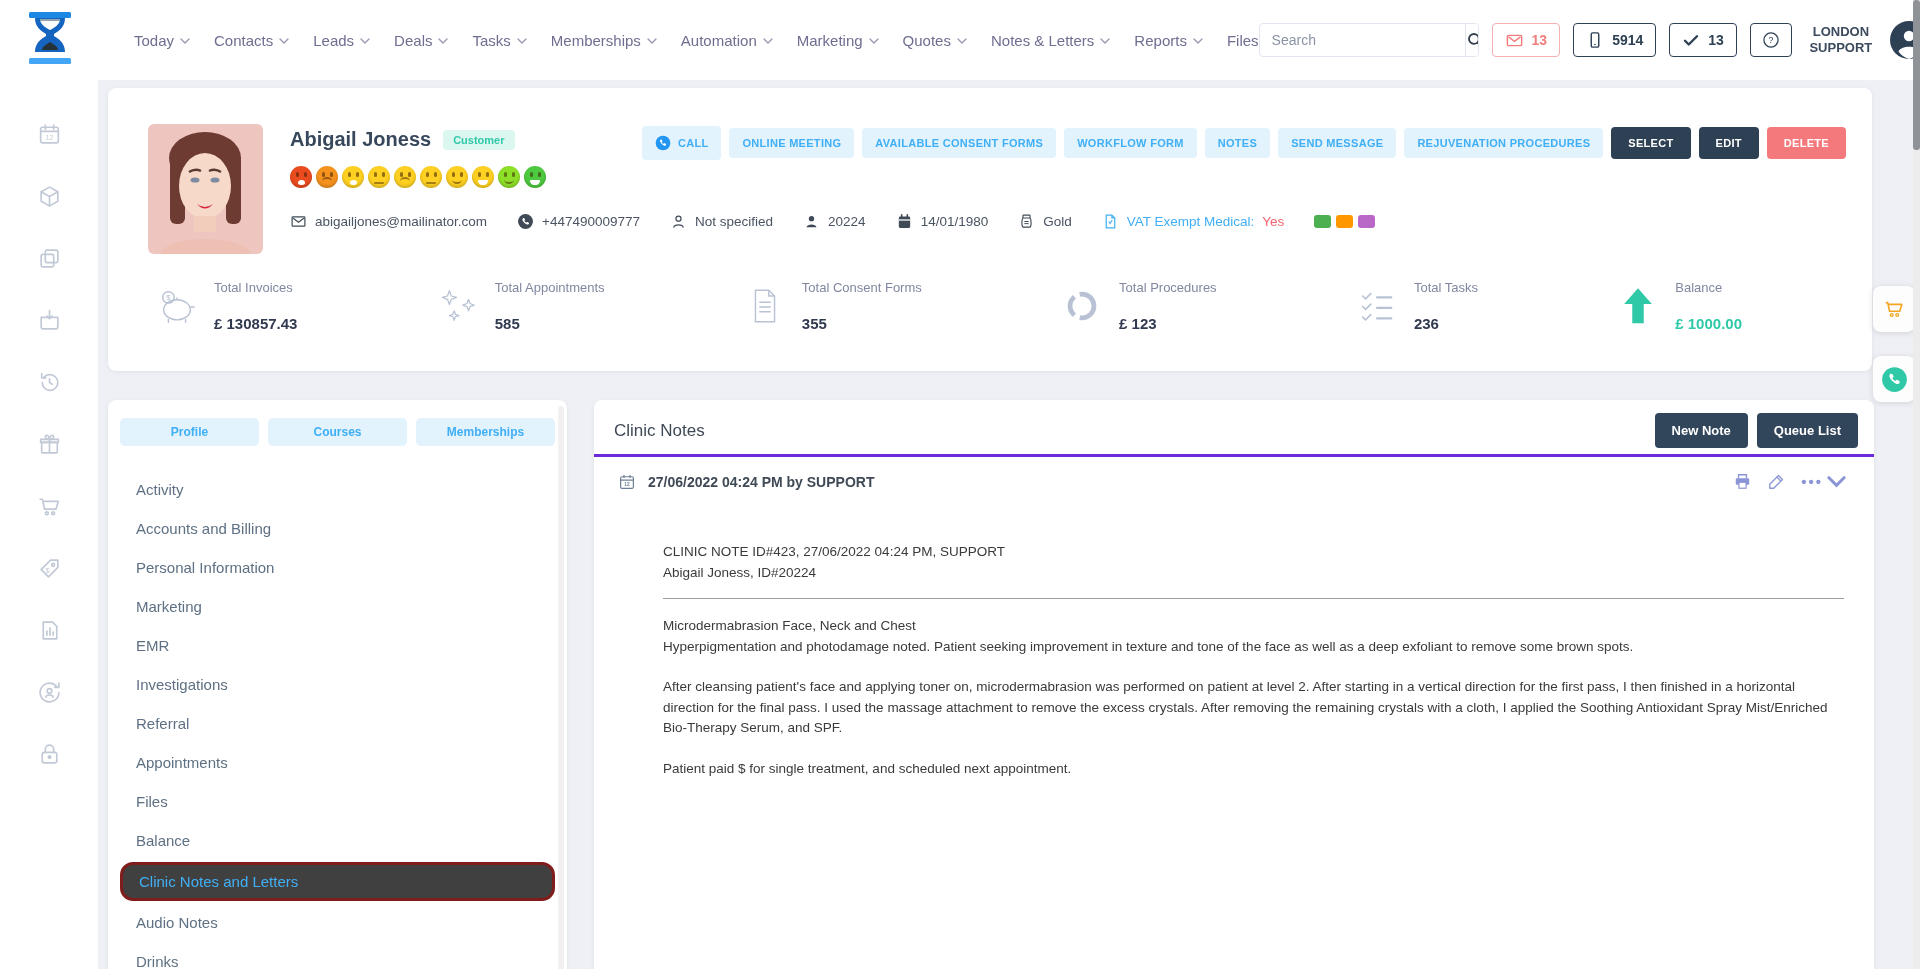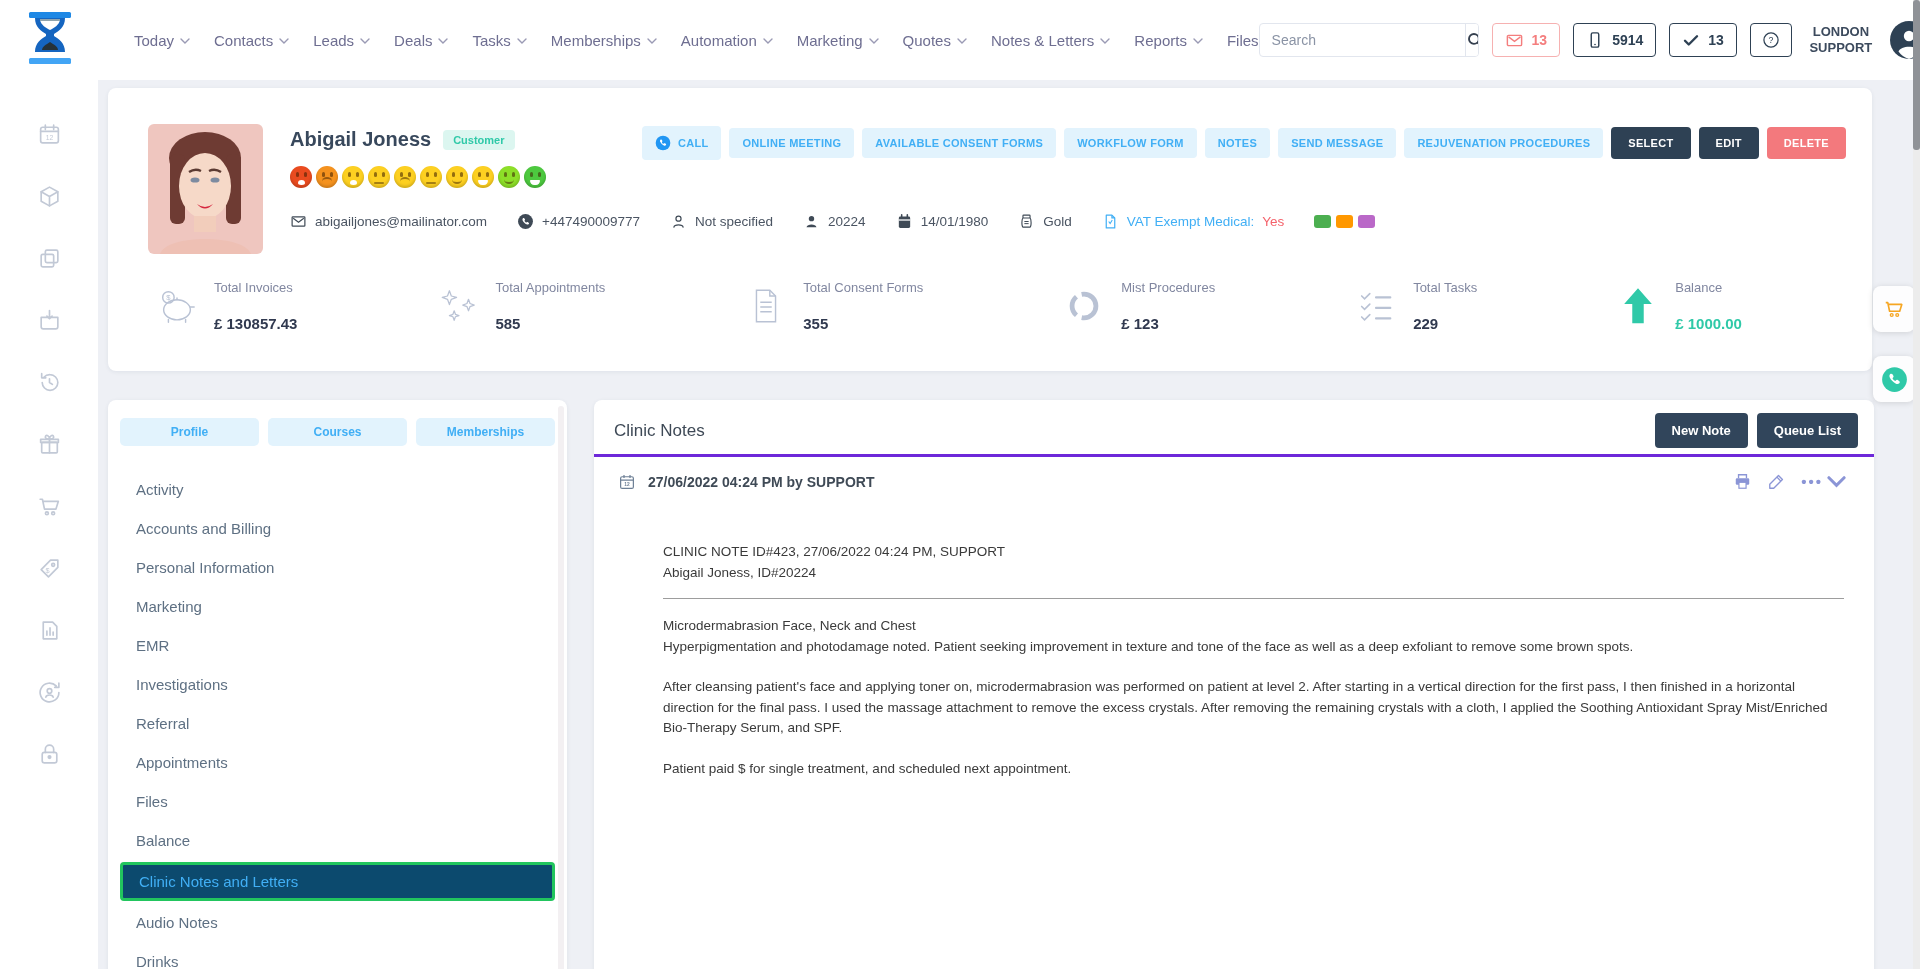--- a/index.html
+++ b/index.html
@@ -69,21 +69,21 @@
   .stat-label { font-size:13px; color:#8187a0; margin-bottom:20px; }
   .stat-value { font-size:15px; font-weight:bold; color:#30394f; }
   .stat-value.accent { color:#2fc9a8; }
 
   
   .left-card { left:108px; top:400px; width:459px; height:600px; border-radius:8px 8px 0 0; }
   .tabs { display:flex; gap:9px; padding:18px 12px 0 12px; }
   .tab { flex:1; height:28px; background:#e2f3fd; color:#41aff5; border:none; border-radius:5px; font-family:"Liberation Sans",sans-serif; font-size:12px; font-weight:bold; cursor:pointer; }
   .menu { margin-top:24px; }
   .menu-item { padding:11px 28px; font-size:15px; color:#5e7083; cursor:pointer; }
-  .menu-active-wrap { margin:2px 12px; border:3px solid #22c55e; border-radius:4px; background:#0c4a6e; }
+  .menu-active-wrap { margin:2px 12px; border:3px solid #7f1d1d; border-radius:13px; background:#404040; }
   .menu-active-wrap .menu-item { padding:8px 16px; color:#41aff5; }
   .left-scroll { position:absolute; top:6px; bottom:6px; right:3px; width:6px; background:#f3f0f2; border-radius:3px; }
 
   
   .right-card { left:594px; top:400px; width:1280px; height:600px; border-radius:8px 8px 0 0; }
   .rc-head { display:flex; justify-content:space-between; align-items:center; padding:13px 16px 6px 20px; border-bottom:3px solid #6d28d9; }
   .rc-title { font-size:17px; color:#3e4956; }
   .rc-buttons { display:flex; gap:9px; }
   .btn-navy { background:#31455b; color:#fff; border:none; border-radius:4px; font-family:"Liberation Sans",sans-serif; font-size:13px; font-weight:bold; padding:10px 17px; cursor:pointer; }
   .note-head { display:flex; justify-content:space-between; align-items:center; padding:15px 28px 15px 24px; }
@@ -526,34 +526,34 @@
           <div class="stat-value">355</div>
         </div>
       </div>
       <div class="stat">
         <span class="stat-icon">
           <svg viewBox="0 0 44 40" fill="none" stroke="currentColor" stroke-width="5">
             <circle cx="22" cy="20" r="12.5" stroke-dasharray="22 6"></circle>
           </svg>
         </span>
         <div class="stat-text">
-          <div class="stat-label">Mist Procedures</div>
+          <div class="stat-label">Total Procedures</div>
           <div class="stat-value">£ 123</div>
         </div>
       </div>
       <div class="stat">
         <span class="stat-icon">
           <svg viewBox="0 0 44 40" fill="none" stroke="currentColor" stroke-width="1.7" stroke-linecap="round">
             <path d="M7 9.5l3 3 5.5-5.5M7 20.5l3 3 5.5-5.5M7 31.5l3 3 5.5-5.5"></path>
             <path d="M22 11h15M22 22h15M22 33h15" stroke-width="2.2"></path>
           </svg>
         </span>
         <div class="stat-text">
           <div class="stat-label">Total Tasks</div>
-          <div class="stat-value">229</div>
+          <div class="stat-value">236</div>
         </div>
       </div>
       <div class="stat">
         <span class="stat-icon">
           <svg viewBox="0 0 44 40">
             <path d="M22 1.5L36.5 18h-8.5v20h-12V18H7.5z" fill="#2fc9a8"></path>
           </svg>
         </span>
         <div class="stat-text">
           <div class="stat-label">Balance</div>

